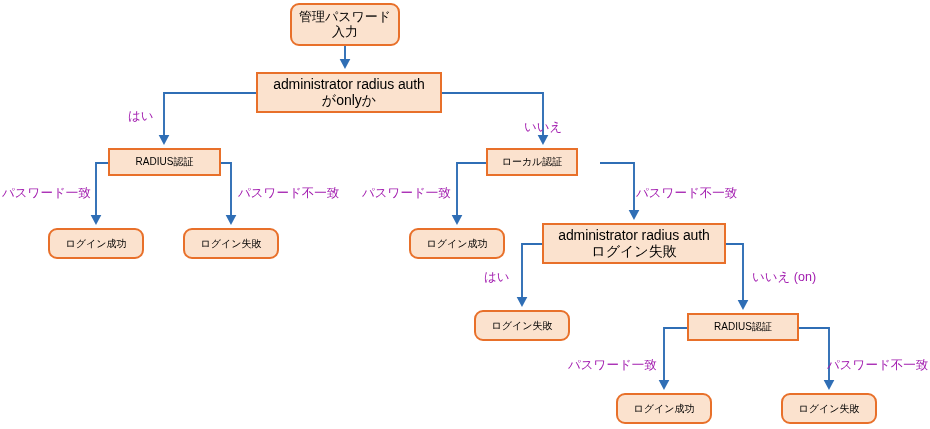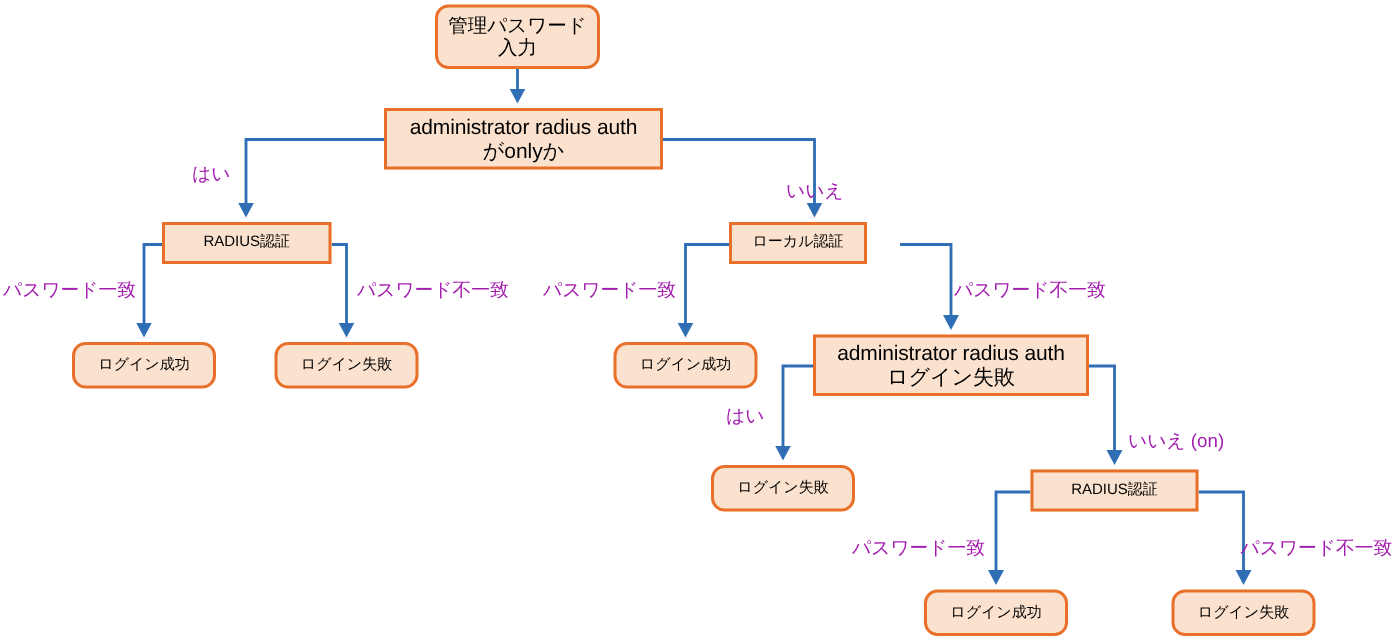--- a/index.html
+++ b/index.html
@@ -144,17 +144,17 @@
     <span class="t1">ログイン失敗</span>
   </div>
 
   <span class="edge-label" style="left:128px;top:108px;">はい</span>
   <span class="edge-label" style="left:524px;top:108px;margin-top:11px;">いいえ</span>
   <span class="edge-label" style="left:2px;top:185px;">パスワード一致</span>
   <span class="edge-label" style="left:238px;top:185px;">パスワード不一致</span>
   <span class="edge-label" style="left:362px;top:185px;">パスワード一致</span>
   <span class="edge-label" style="left:636px;top:185px;">パスワード不一致</span>
   <span class="edge-label" style="left:484px;top:269px;">はい</span>
-  <span class="edge-label" style="left:752px;top:286px;">いいえ (on)</span>
+  <span class="edge-label" style="left:752px;top:269px;">いいえ (on)</span>
   <span class="edge-label" style="left:568px;top:357px;">パスワード一致</span>
   <span class="edge-label" style="left:827px;top:357px;">パスワード不一致</span>
 
 </div>
 
 </body></html>

